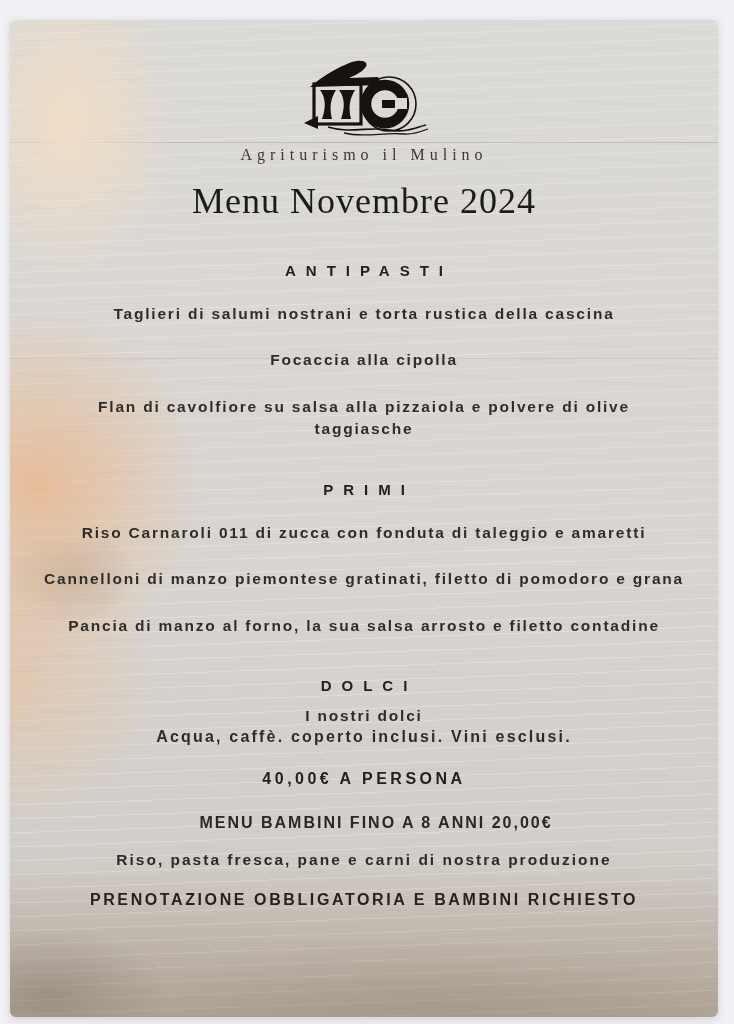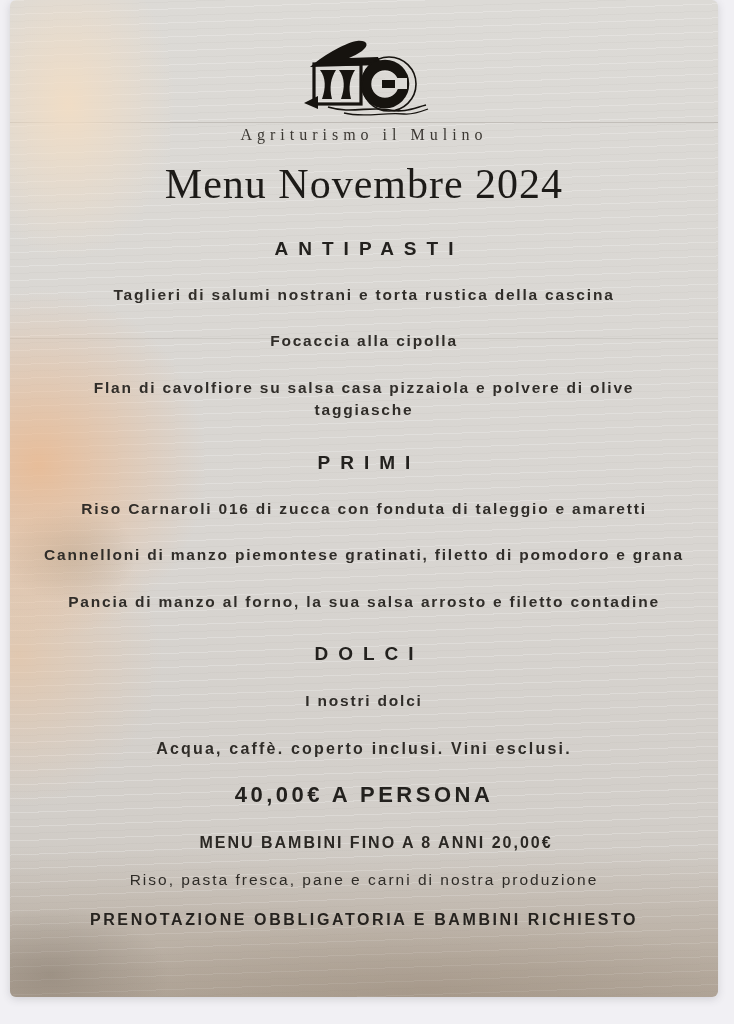--- a/index.html
+++ b/index.html
@@ -4,21 +4,21 @@
 <style>
   html,body{margin:0;padding:0;}
   body{
     width:734px;height:1024px;
     background:#f1f0f4;
     font-family:"Liberation Sans", sans-serif;
     -webkit-font-smoothing:antialiased;
   }
   .page{position:relative;width:734px;height:1024px;overflow:hidden;}
   .card{
-    position:absolute;left:10px;top:0;width:708px;height:997px;
+    position:absolute;left:10px;top:20px;width:708px;height:997px;
     border-radius:6px;overflow:hidden;
     background:linear-gradient(180deg,#dcdad6 0%,#d8d5d1 55%,#d2cec9 82%,#c7bfb6 100%);
     box-shadow:0 2px 8px rgba(60,60,70,0.18);
   }
   
   .wood{
     position:absolute;inset:0;
     background:
       repeating-linear-gradient(178deg, rgba(255,255,255,0.28) 0 1px, rgba(255,255,255,0) 1px 7px, rgba(120,115,108,0.05) 7px 8px, rgba(255,255,255,0) 8px 14px);
     opacity:.8;
@@ -48,54 +48,53 @@
   }
   .logo{margin-top:36px;width:132px;height:84px;flex:none;}
   .brand{
     margin-top:6px;
     font-family:"Liberation Serif", serif;
     font-size:16px;letter-spacing:5px;color:#3c3833;
   }
   .title{
     margin:16px 0 0 0;
     font-family:"Liberation Serif", serif;font-weight:500;
-    font-size:42px;letter-spacing:1px;color:#1d1b18;
+    font-size:36px;letter-spacing:1px;color:#1d1b18;
   }
   .sec-heading{
-    margin-top:30px;
-    font-size:19px;font-weight:700;letter-spacing:10px;text-indent:10px;
+    margin-top:40px;
+    font-size:15px;font-weight:700;letter-spacing:10px;text-indent:10px;
     color:#23211e;
   }
   .item{
     margin-top:24px;
     font-size:15.5px;font-weight:700;letter-spacing:1.8px;line-height:1.45;
     color:#302d29;max-width:672px;
   }
   .item.narrow{max-width:600px;}
-  .sub-item{margin-top:25px;}
+  .sub-item{margin-top:11px;}
   .note-included{
-    margin-top:27px;
     font-size:16px;font-weight:700;letter-spacing:2.2px;color:#2f2c28;
   }
   .price{
     margin-top:24px;
-    font-size:22px;font-weight:700;letter-spacing:3.5px;color:#23211e;
+    font-size:16px;font-weight:700;letter-spacing:3.5px;color:#23211e;
   }
   .kids-title{
     margin-top:26px;
     font-size:16px;font-weight:700;letter-spacing:2px;color:#2b2824;margin-left:24px;
   }
   .kids-detail{
     margin-top:3px;
     font-size:16px;font-weight:400;letter-spacing:2px;line-height:1.4;
     color:#716d67;max-width:640px;
   }
   .production{
     margin-top:19px;
-    font-size:15.5px;font-weight:400;letter-spacing:2px;color:#2e2b27;
+    font-size:15.5px;font-weight:700;letter-spacing:2px;color:#2e2b27;
   }
   .booking{
     margin-top:19px;
     font-size:16px;font-weight:700;letter-spacing:2.6px;line-height:1.45;
     color:#26231f;
   }
 </style>
 </head>
 <body>
 
@@ -126,24 +125,24 @@
         <path d="M46 77 C66 82 86 76 106 78 C114 79 122 76 130 73" fill="none" stroke="#16130f" stroke-width="1.3"></path>
       </svg>
 
       <div class="brand">Agriturismo il Mulino</div>
 
       <h1 class="title">Menu Novembre 2024</h1>
 
       <div class="sec-heading">ANTIPASTI</div>
       <div class="item">Taglieri di salumi nostrani e torta rustica della cascina</div>
       <div class="item">Focaccia alla cipolla</div>
-      <div class="item narrow">Flan di cavolfiore su salsa casa pizzaiola e polvere di olive taggiasche</div>
+      <div class="item narrow">Flan di cavolfiore su salsa alla pizzaiola e polvere di olive taggiasche</div>
 
       <div class="sec-heading">PRIMI</div>
-      <div class="item">Riso Carnaroli 016 di zucca con fonduta di taleggio e amaretti</div>
+      <div class="item">Riso Carnaroli 011 di zucca con fonduta di taleggio e amaretti</div>
       <div class="item">Cannelloni di manzo piemontese gratinati, filetto di pomodoro e grana</div>
 
       <div class="item">Pancia di manzo al forno, la sua salsa arrosto e filetto contadine</div>
 
       <div class="sec-heading">DOLCI</div>
       <div class="item sub-item">I nostri dolci</div>
 
       <div class="note-included">Acqua, caffè. coperto inclusi. Vini esclusi.</div>
       <div class="price">40,00€ A PERSONA</div>
 

